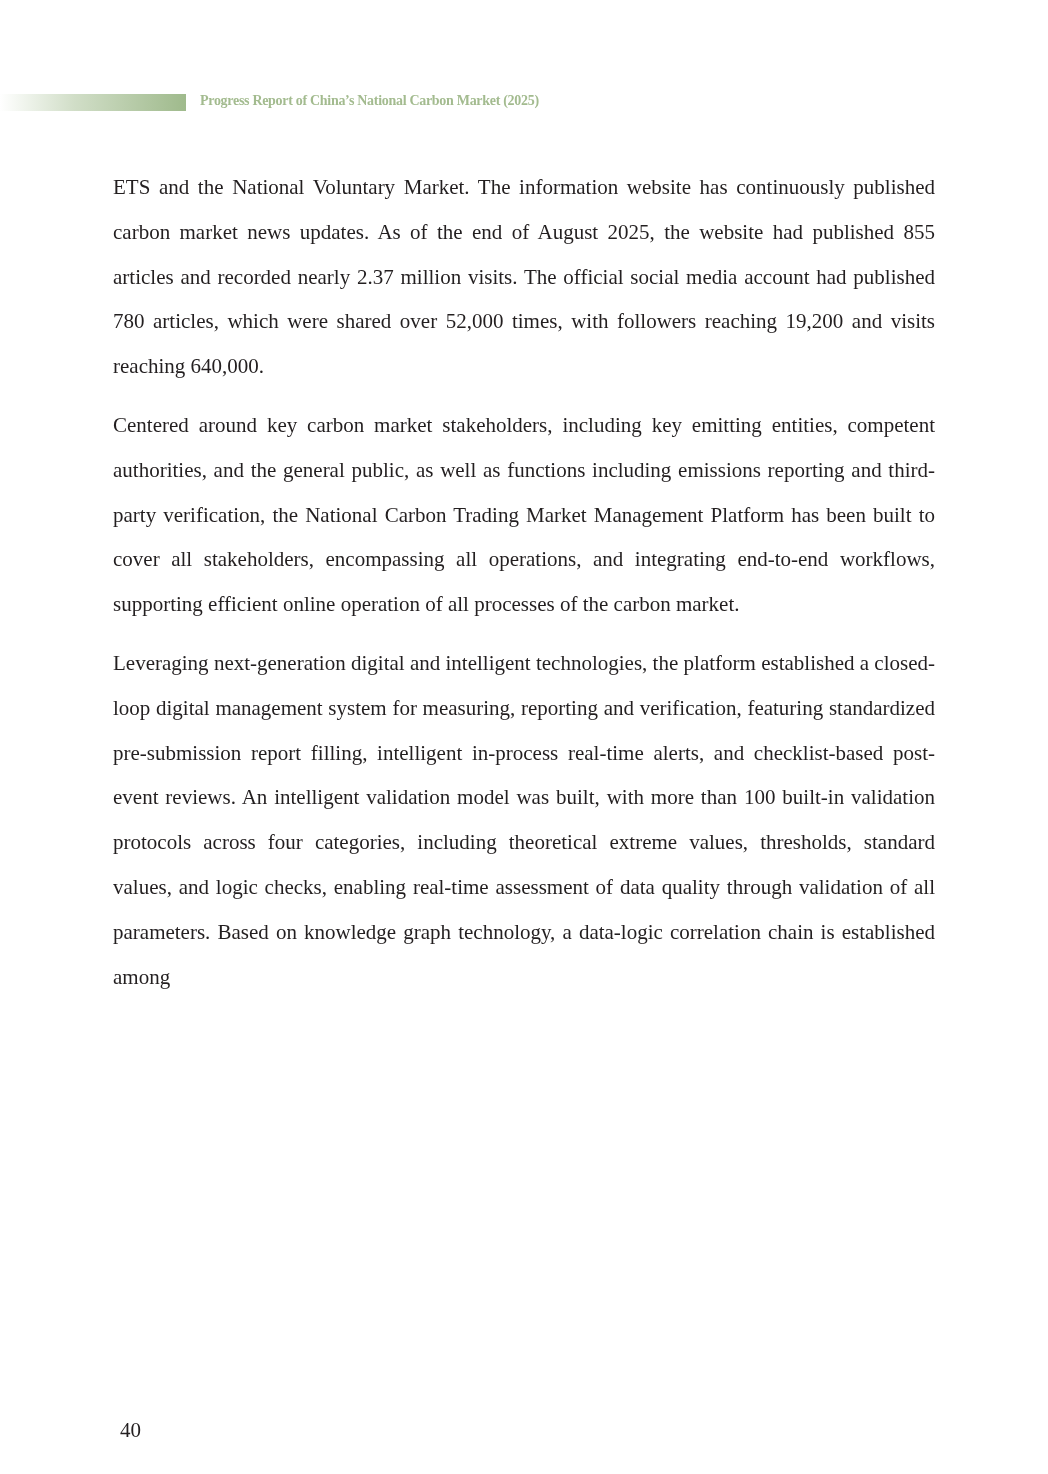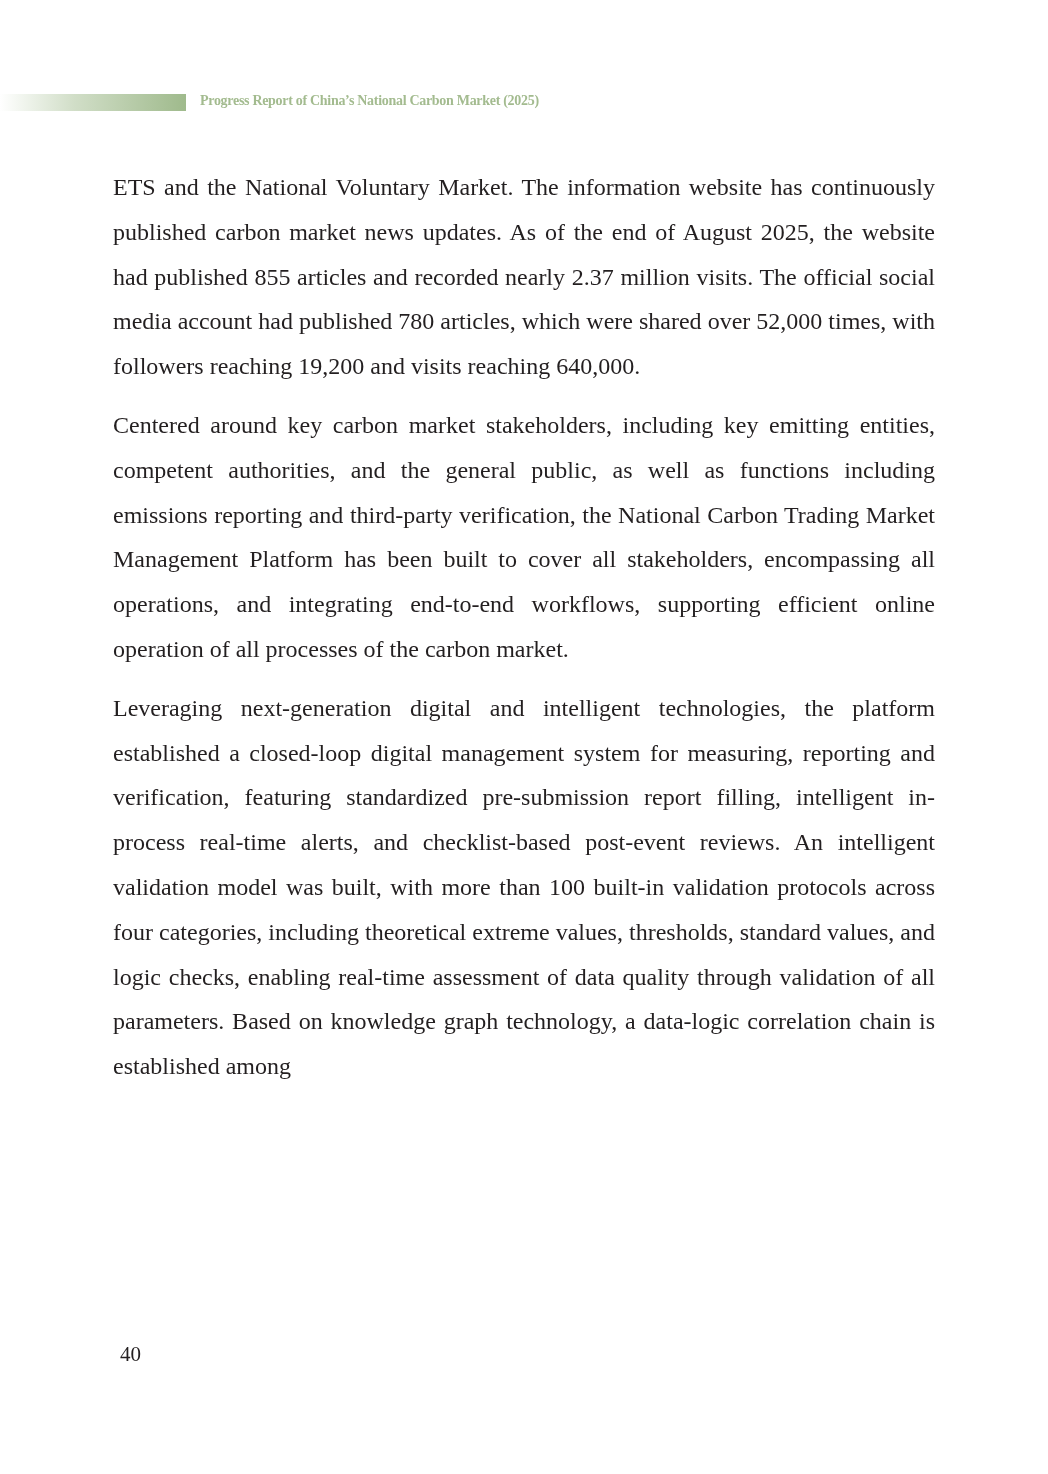--- a/index.html
+++ b/index.html
@@ -1,23 +1,23 @@
 <!DOCTYPE html>
 <html><head>
 <meta charset="utf-8">
 <style>
   html, body { margin: 0; padding: 0; background: #ffffff; }
   body { width: 1048px; height: 1474px; position: relative; overflow: hidden; font-family: "Liberation Serif", "DejaVu Serif", serif; color: #231f20; }
   .hdr-bar { position: absolute; left: 0; top: 94px; width: 186px; height: 17px;
     background: linear-gradient(to right, rgba(163,189,144,0) 0%, rgba(163,189,144,0.5) 40%, #9fba8c 100%); }
   .hdr-title { position: absolute; left: 200px; top: 93px; font-size: 14px; font-weight: bold; color: #a3bb8f; letter-spacing: -0.3px; }
   .content { position: absolute; left: 113px; top: 165px; width: 822px; }
-  .para { font-size: 24px; line-height: 44.8px; margin: 0 0 14px 0; text-align: justify; }
+  .para { font-size: 21px; line-height: 44.8px; margin: 0 0 14px 0; text-align: justify; }
   .heading { font-size: 25.5px; line-height: 45px; font-weight: bold; margin: 0 0 14px 0; text-align: justify; }
-  .page-num { position: absolute; left: 120px; top: 1342px; font-size: 21px; }
+  .page-num { position: absolute; left: 120px; top: 1418px; font-size: 21px; }
 </style>
 </head>
 <body>
 
 <div class="hdr-bar"></div>
 <div class="hdr-title">Progress Report of China’s National Carbon Market (2025)</div>
 
 <div class="content">
   <p class="para">ETS and the National Voluntary Market. The information website has continuously published carbon market news updates. As of the end of August 2025, the website had published 855 articles and recorded nearly 2.37 million visits. The official social media account had published 780 articles, which were shared over 52,000 times, with followers reaching 19,200 and visits reaching 640,000.</p>
   <p class="para">Centered around key carbon market stakeholders, including key emitting entities, competent authorities, and the general public, as well as functions including emissions reporting and third-party verification, the National Carbon Trading Market Management Platform has been built to cover all stakeholders, encompassing all operations, and integrating end-to-end workflows, supporting efficient online operation of all processes of the carbon market.</p>

